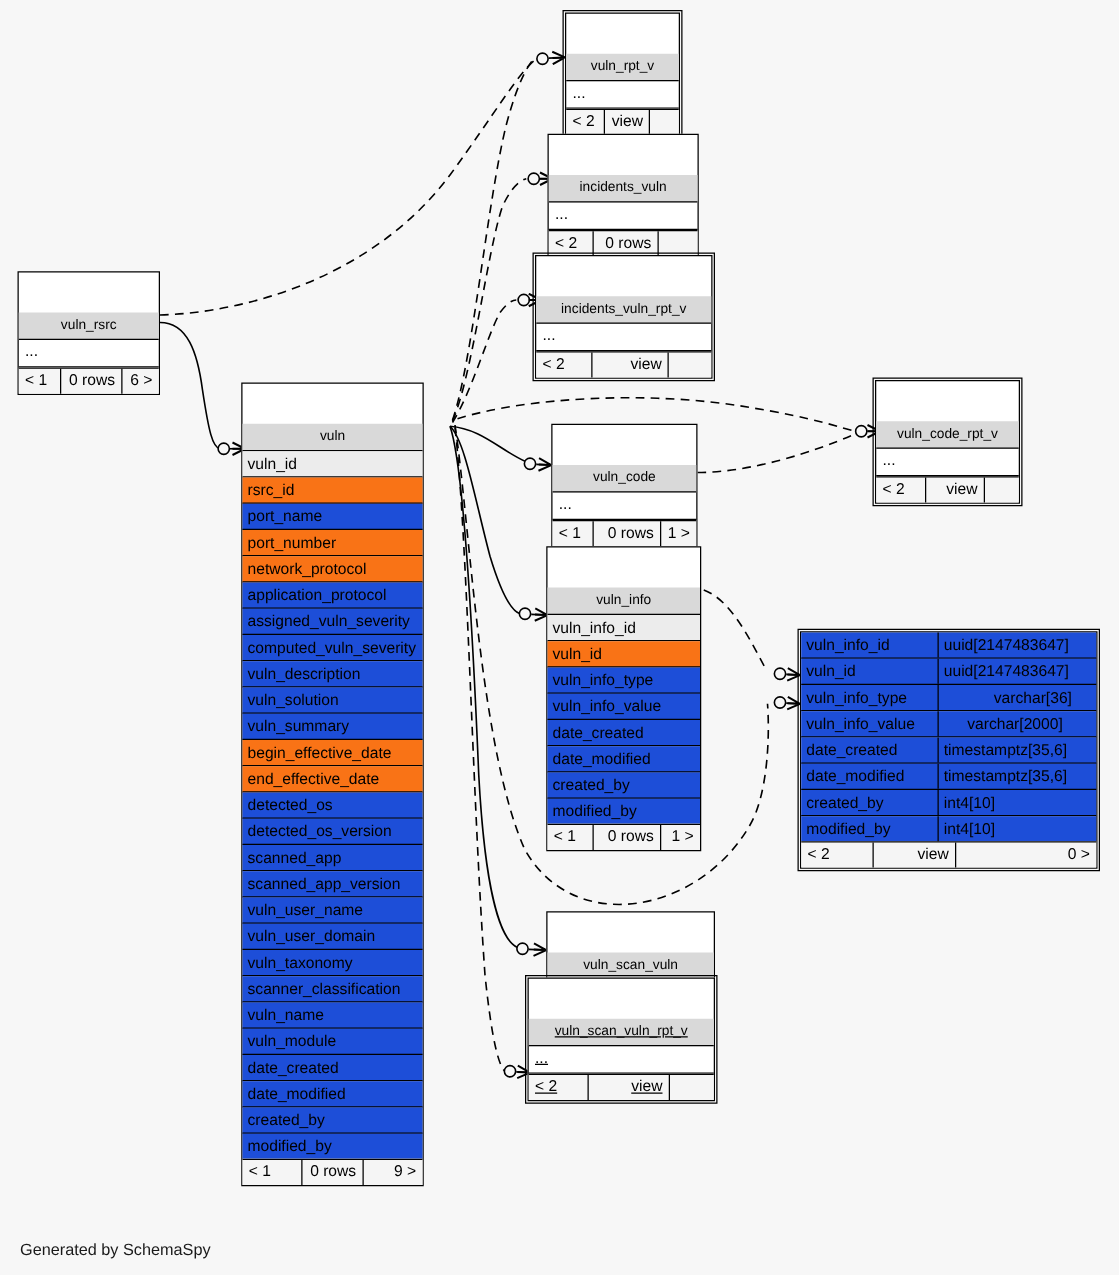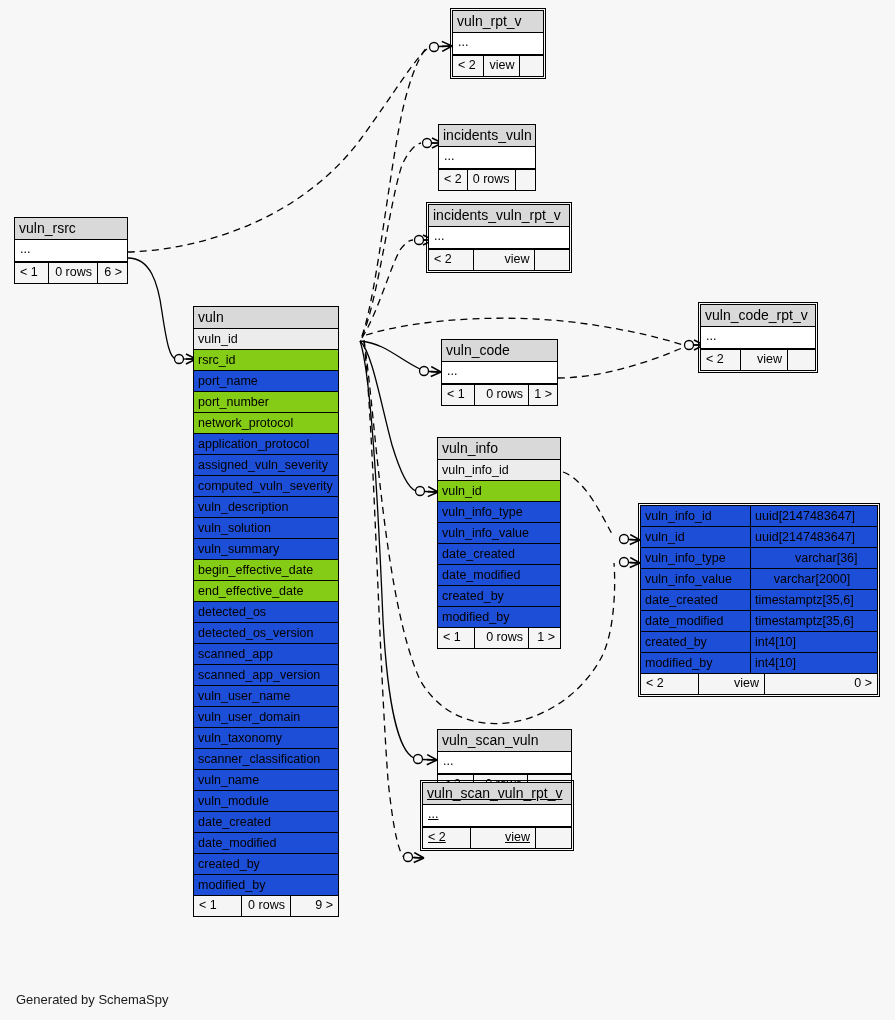--- a/index.html
+++ b/index.html
@@ -33,38 +33,39 @@
     color: #000;
     z-index: 5;
   }
   .tbl.view-box {
     border: 1px solid #000;
     outline: 1px solid #000;
     outline-offset: 1px;
   }
   .tbl .hdr {
     background: #d9d9d9;
-    text-align: left;
+    text-align: center;
     border-bottom: 1px solid #000;
     padding: 3px 4px 4px 4px;
-    font-size: 14px;
+    font-size: 11px;
     line-height: 14px;
     white-space: nowrap;
+    margin-top: 32px;
   }
   .tbl .row {
     border-bottom: 1px solid #000;
     padding: 3px 4px 3px 4px;
     line-height: 14px;
     white-space: nowrap;
     background: #1d4ed8;
     display: flex;
   }
   .tbl .row:last-of-type { border-bottom: none; }
   .tbl .row.pk   { background: #ececec; }
-  .tbl .row.fk   { background: #84cc16; text-align: center; }
+  .tbl .row.fk   { background: #f97316; text-align: center; }
   .tbl .row .cname { flex: 0 0 auto; }
   .tbl .row .ctype {
     border-left: 1px solid #000;
     margin: -3px 0 -3px auto;
     padding: 3px 4px;
     flex: 0 0 auto;
     box-sizing: border-box;
   }
   .tbl .ellipsis {
     padding: 4px 5px 7px 5px;
@@ -190,21 +191,21 @@
   <div class="tbl view-box" style="left:452px; top:10px; width:92px;">
     <div class="hdr">vuln_rpt_v</div>
     <div class="ellipsis">...</div>
     <div class="foot">
       <div class="f-left" style="width:31px;">&lt; 2</div>
       <div class="f-mid" style="width:38px;">view</div>
       <div class="f-right" style="width:23px;"></div>
     </div>
   </div>
 
-  <div class="tbl" style="left:438px; top:124px; width:98px;">
+  <div class="tbl" style="left:438px; top:107px; width:121px;">
     <div class="hdr">incidents_vuln</div>
     <div class="ellipsis">...</div>
     <div class="foot">
       <div class="f-left" style="width:35px;">&lt; 2</div>
       <div class="f-mid" style="width:53px;">0 rows</div>
       <div class="f-right" style="width:31px;"></div>
     </div>
   </div>
 
   <div class="tbl view-box" style="left:428px; top:204px; width:142px;">

